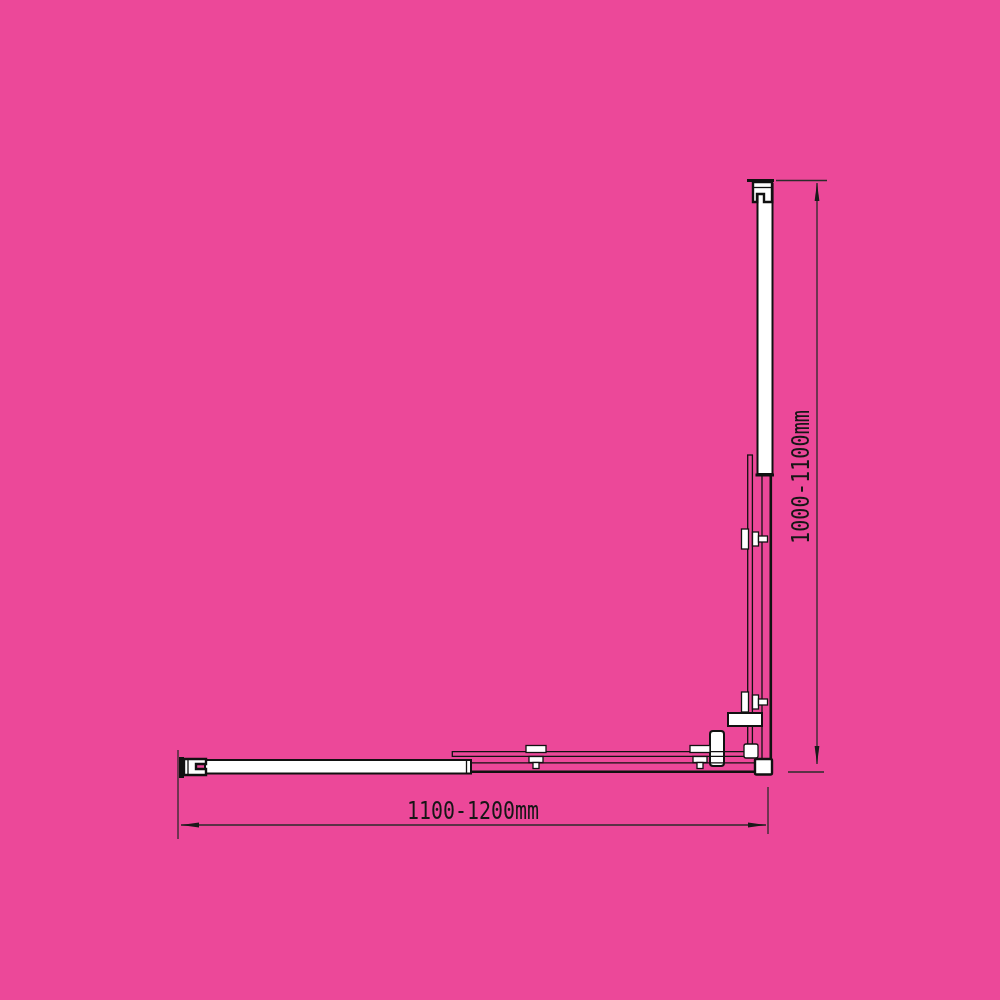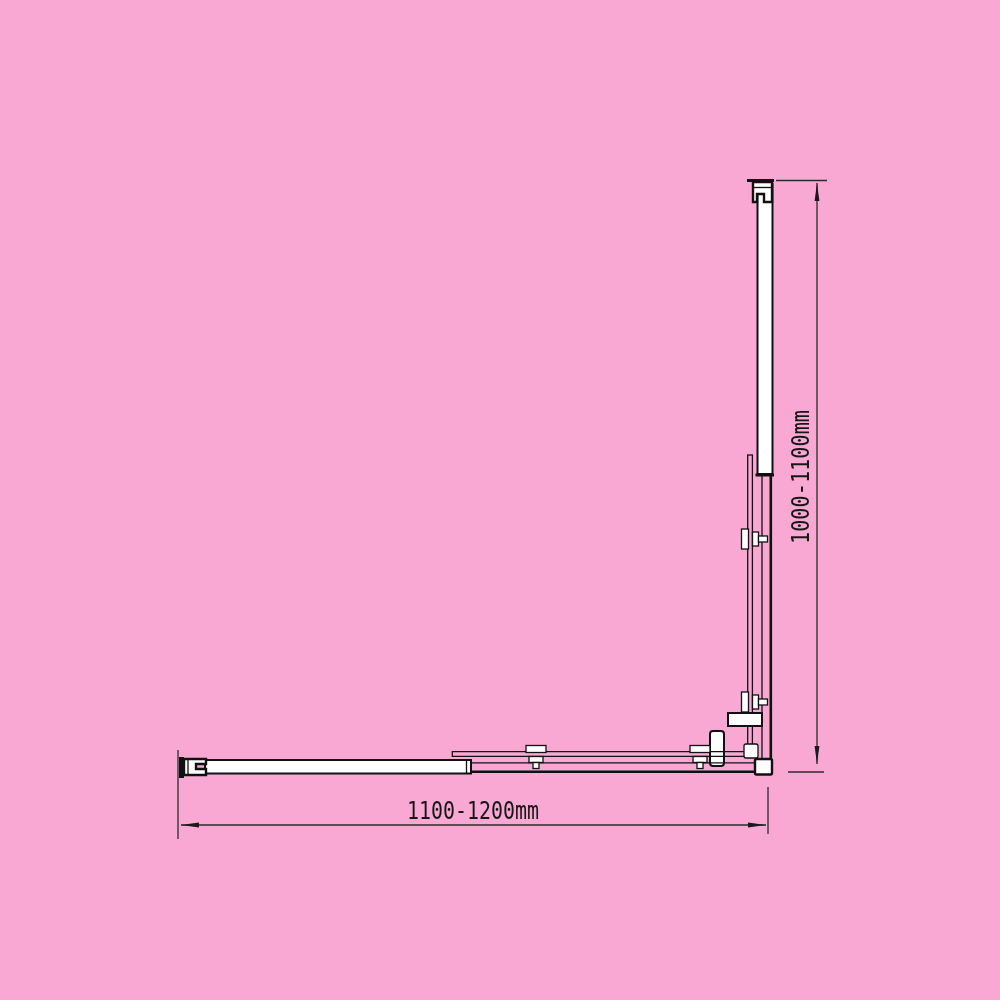--- a/index.html
+++ b/index.html
@@ -1,18 +1,18 @@
 <!DOCTYPE html>
 <html><head>
 <meta charset="utf-8">
 <style>
   html, body { margin: 0; padding: 0; background: #ffffff; }
   .canvas {
     width: 1000px; height: 1000px;
-    background: #f9a8d4;
+    background: #ec4899;
     position: relative;
     font-family: "DejaVu Sans Mono", monospace;
     text-align: right;
   }
   svg { display: block; }
   .part   { stroke: #111111; fill: #ffffff; }
   .w2     { stroke-width: 2; }
   .w25    { stroke-width: 2.4; }
   .ln     { stroke: #111111; fill: none; }
   .thin   { stroke-width: 1.3; }

